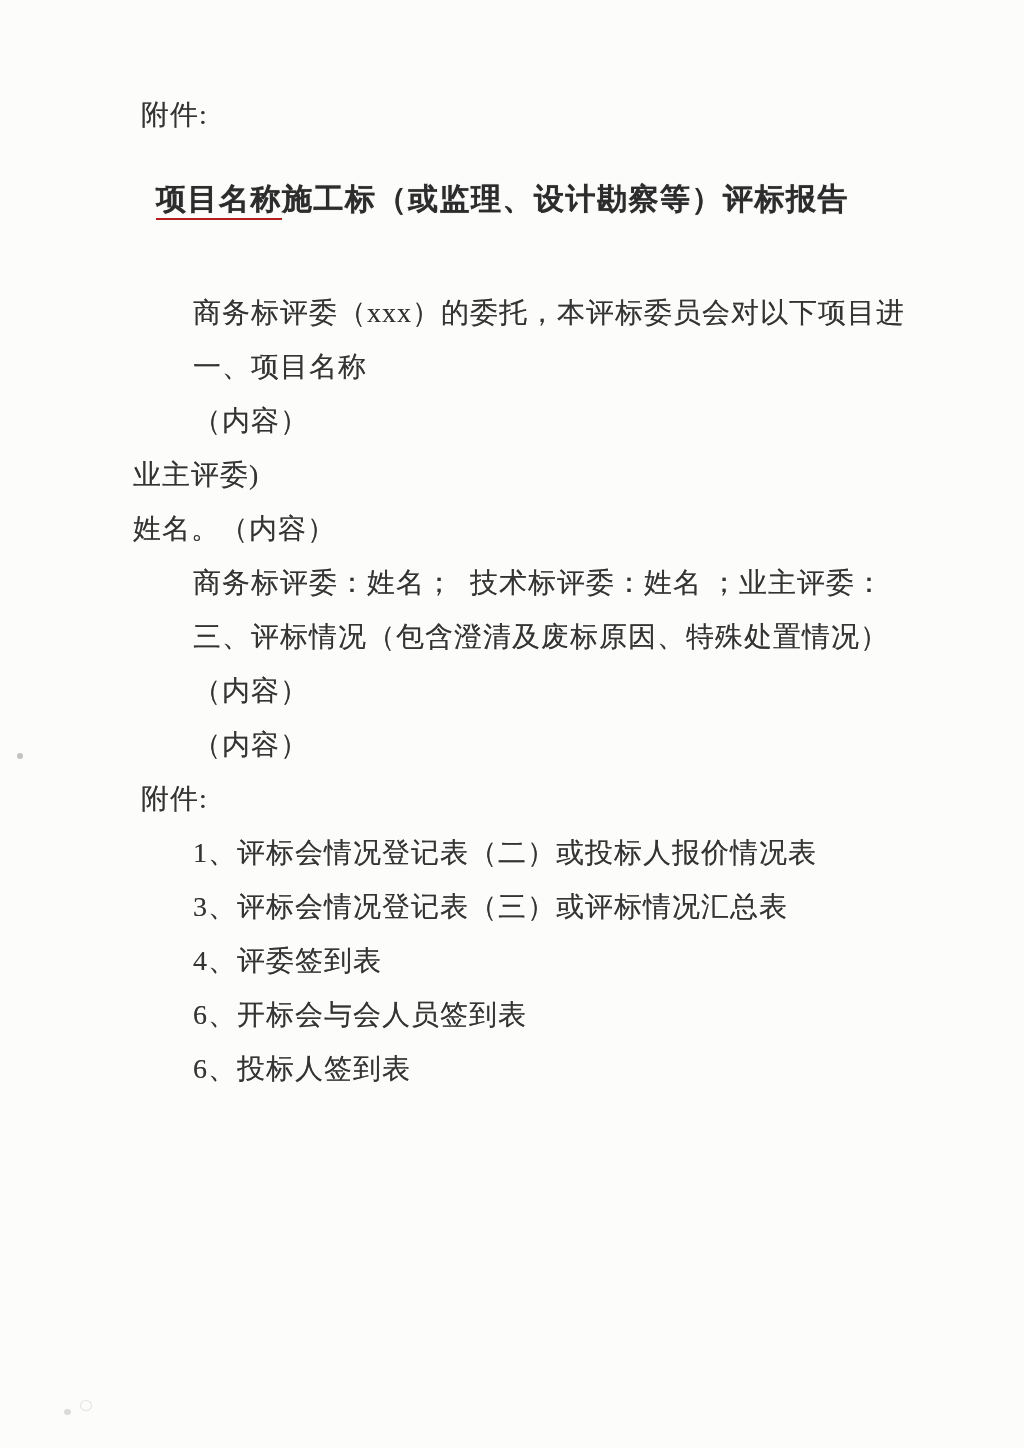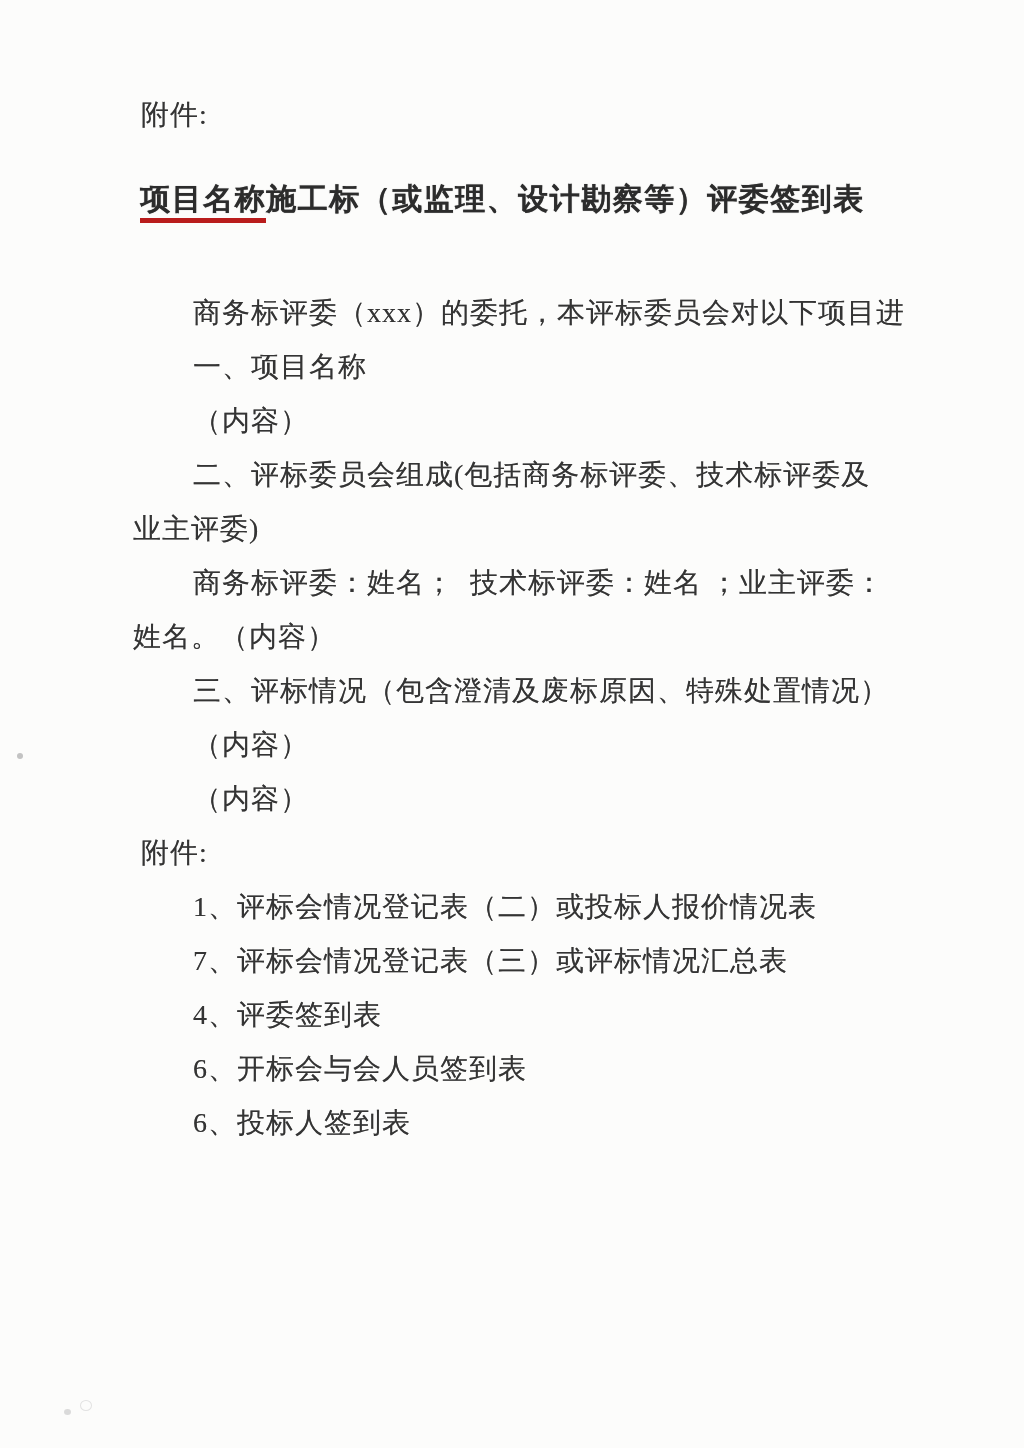--- a/index.html
+++ b/index.html
@@ -42,56 +42,55 @@
     margin-bottom: 58px;
     font-size: 30px;
     font-weight: bold;
     letter-spacing: 1.5px;
     text-align: center;
     padding-left: 0;
     color: #2c2c2c;
     text-shadow: 0 0 0.7px rgba(35,35,35,0.7);
   }
   .title .u {
-    border-bottom: 5px solid #b91c1c;
+    border-bottom: 2px solid #b91c1c;
     padding-bottom: 3px;
   }
   
   .speck {
     position: absolute;
     border-radius: 50%;
     pointer-events: none;
   }
   .speck-1 { left: 17px;  top: 753px;  width: 6px;  height: 6px;  background: #c3c3c3; }
   .speck-2 { left: 80px;  top: 1400px; width: 10px; height: 9px;  background: transparent; border: 1px solid #e2e2e2; }
   .speck-3 { left: 64px;  top: 1409px; width: 7px;  height: 6px;  background: #dadada; }
 </style>
 </head>
 <body>
 
 <div class="page">
 
   <div class="line label">附件:</div>
 
-  <div class="line title"><span class="u">项目名称</span><span>施工标（或监理、设计勘察等）评委签到表</span></div>
+  <div class="line title"><span class="u">项目名称</span><span>施工标（或监理、设计勘察等）评标报告</span></div>
 
   <div>
       <div class="line indent">商务标评委（xxx）的委托，本评标委员会对以下项目进</div>
       <div class="line indent">一、项目名称</div>
       <div class="line indent">（内容）</div>
-      <div class="line indent">二、评标委员会组成(包括商务标评委、技术标评委及</div>
       <div class="line flush">业主评委)</div>
+      <div class="line flush">姓名。（内容）</div>
       <div class="line indent">商务标评委：姓名；  技术标评委：姓名 ；业主评委：</div>
-      <div class="line flush">姓名。（内容）</div>
       <div class="line indent">三、评标情况（包含澄清及废标原因、特殊处置情况）</div>
       <div class="line indent">（内容）</div>
       <div class="line indent">（内容）</div>
       <div class="line label">附件:</div>
       <div class="line indent">1、评标会情况登记表（二）或投标人报价情况表</div>
-      <div class="line indent">7、评标会情况登记表（三）或评标情况汇总表</div>
+      <div class="line indent">3、评标会情况登记表（三）或评标情况汇总表</div>
       <div class="line indent">4、评委签到表</div>
       <div class="line indent">6、开标会与会人员签到表</div>
       <div class="line indent">6、投标人签到表</div>
     </div>
 
 </div>
 
 <div class="speck speck-1"></div>
 <div class="speck speck-2"></div>
 <div class="speck speck-3"></div>

